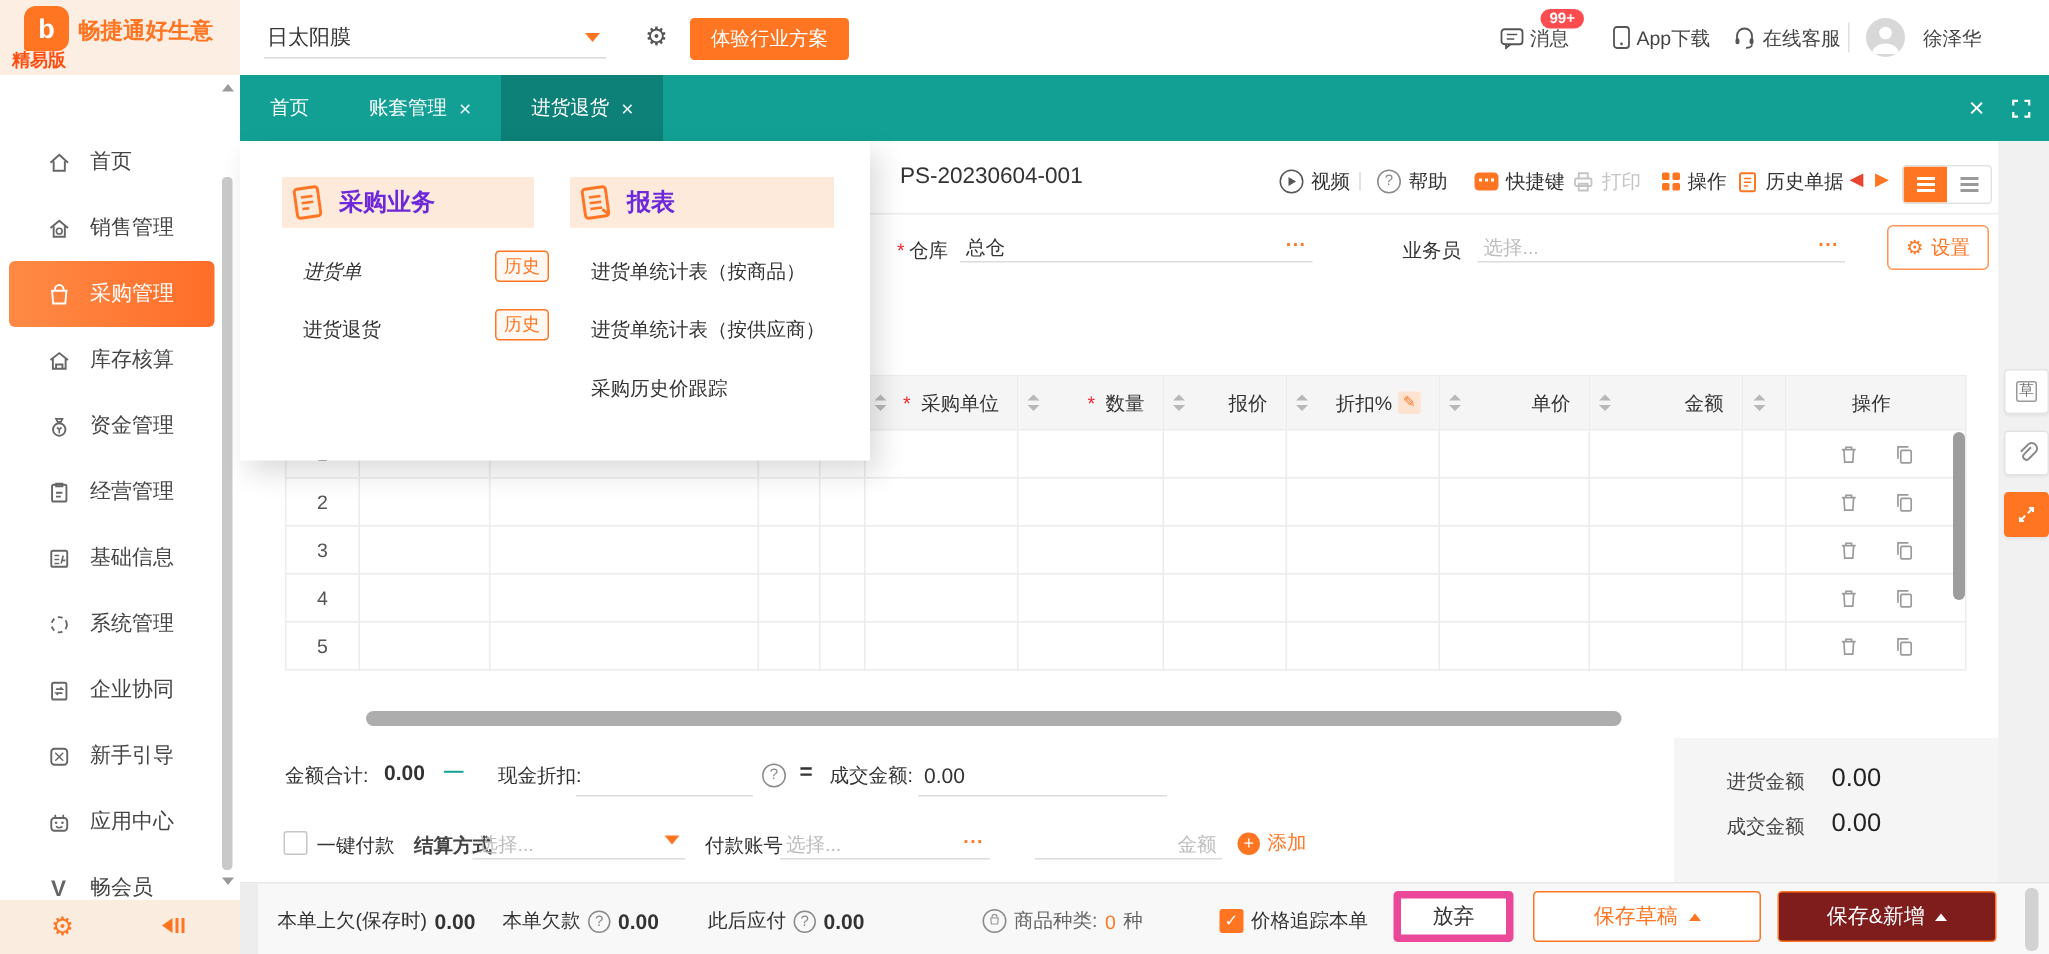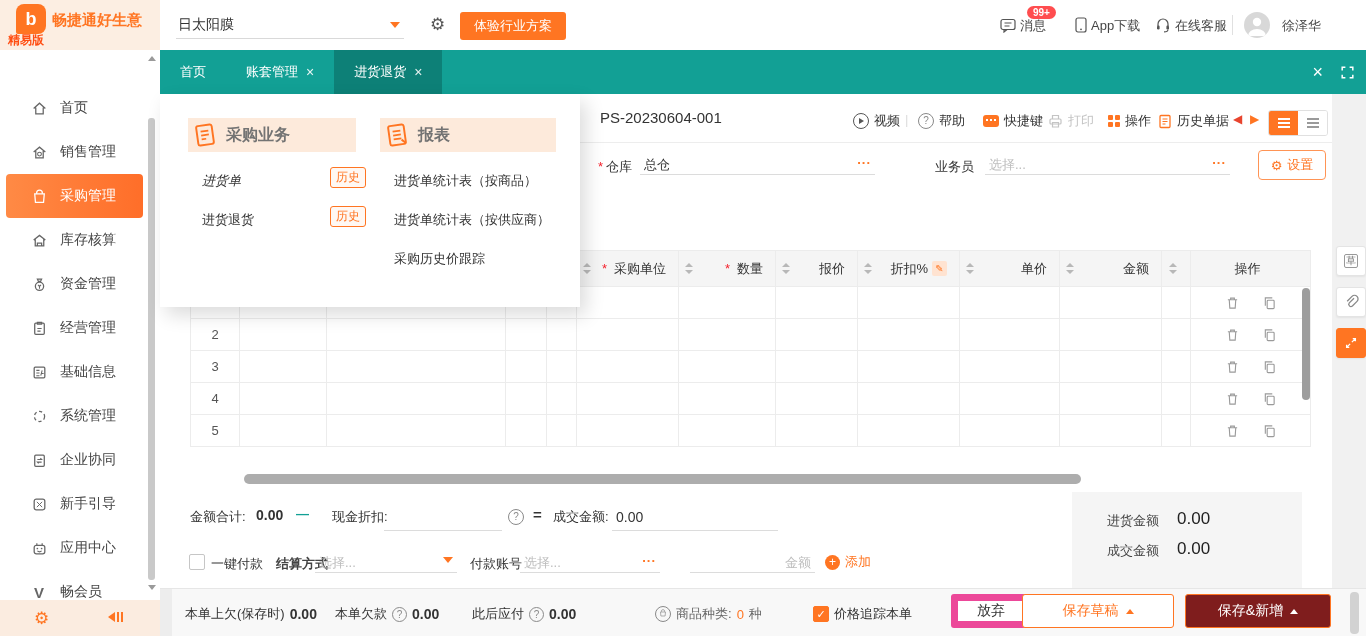--- a/index.html
+++ b/index.html
@@ -87,37 +87,37 @@
   .op-cell{display:flex;align-items:center;justify-content:center;gap:24px;height:31px;}
   .op-cell svg{cursor:pointer;}
   .v-thumb{position:absolute;left:1112px;top:38px;width:8px;height:112px;background:#9d9d9d;border-radius:4px;}
   .h-scroll{position:absolute;left:244px;top:474px;width:837px;height:10px;background:#adadad;border-radius:5px;}
   
   .teal-minus{color:#12a095;font-weight:bold;}
   .eq{color:#333;font-weight:bold;font-size:15px;}
   .add-circle{display:inline-flex;width:15px;height:15px;border-radius:50%;background:#ff7522;color:#fff;align-items:center;justify-content:center;font-size:12px;line-height:1;}
   .checkbox{width:14px;height:14px;border:1px solid #c6c6c6;border-radius:2px;background:#fff;display:inline-block;}
   .checkbox.checked{background:#ff7522;border-color:#ff7522;color:#fff;font-size:11px;line-height:14px;text-align:center;}
-  .summary-box{position:absolute;left:1072px;top:492px;width:230px;height:96px;background:#f5f5f5;}
+  .summary-box{position:absolute;left:1116px;top:492px;width:230px;height:96px;background:#f5f5f5;}
   .sum-label{font-size:13px;color:#444;}
   .sum-val{font-size:17px;color:#222;}
   
   .footbar{position:absolute;left:160px;top:588px;width:1206px;height:48px;background:#f8f8f8;border-top:1px solid #e6e6e6;}
   .f-item{position:absolute;top:605px;font-size:13px;color:#333;display:flex;align-items:center;gap:5px;}
   .f-val{font-weight:bold;font-size:14px;}
   .btn{position:absolute;top:594px;height:34px;border-radius:3px;font-size:14px;display:flex;align-items:center;justify-content:center;gap:7px;cursor:pointer;box-sizing:border-box;}
-  .btn-plain{background:#fff;border:7px solid #ec4899;color:#333;margin-left:22px;}
+  .btn-plain{background:#fff;border:5px solid #ec4899;color:#333;}
   .btn-outline{background:#fff;border:1px solid #ff7522;color:#ff7522;}
   .btn-solid{background:#7f1d1d;border:1px solid #ff7522;color:#fff;}
   .caret-up{width:0;height:0;border-left:4px solid transparent;border-right:4px solid transparent;border-bottom:5px solid currentColor;}
   
   .menu-panel{position:absolute;left:160px;top:94px;width:420px;height:213px;background:#fff;z-index:60;
               box-shadow:6px 8px 18px rgba(0,0,0,.14);}
   .menu-band{position:absolute;top:24px;height:34px;background:#fdeadb;display:flex;align-items:center;gap:8px;padding-left:4px;}
-  .menu-title{color:#737373;font-size:16px;font-weight:bold;}
+  .menu-title{color:#6d28d9;font-size:16px;font-weight:bold;}
   .menu-item{position:absolute;font-size:13px;color:#333;cursor:pointer;}
   .hist-badge{display:inline-block;border:1px solid #ff7522;color:#ff7522;border-radius:3px;font-size:12px;padding:1px 5px;background:#fff8f3;text-align:right;}
   .doc-ic{color:#ff7522;transform:rotate(-8deg);}
 </style>
 </head>
 <body>
 
 <div class="stage">
 
   <div class="topbar">

